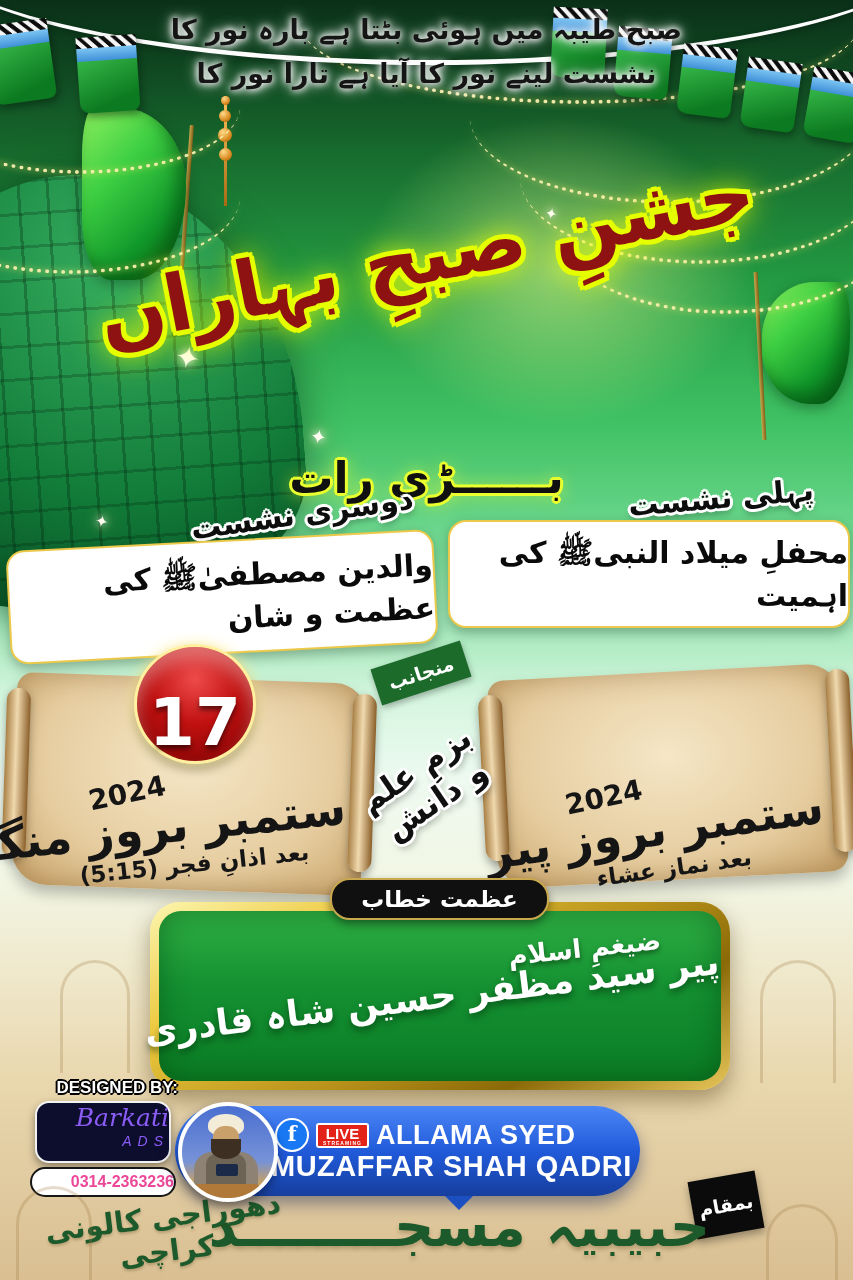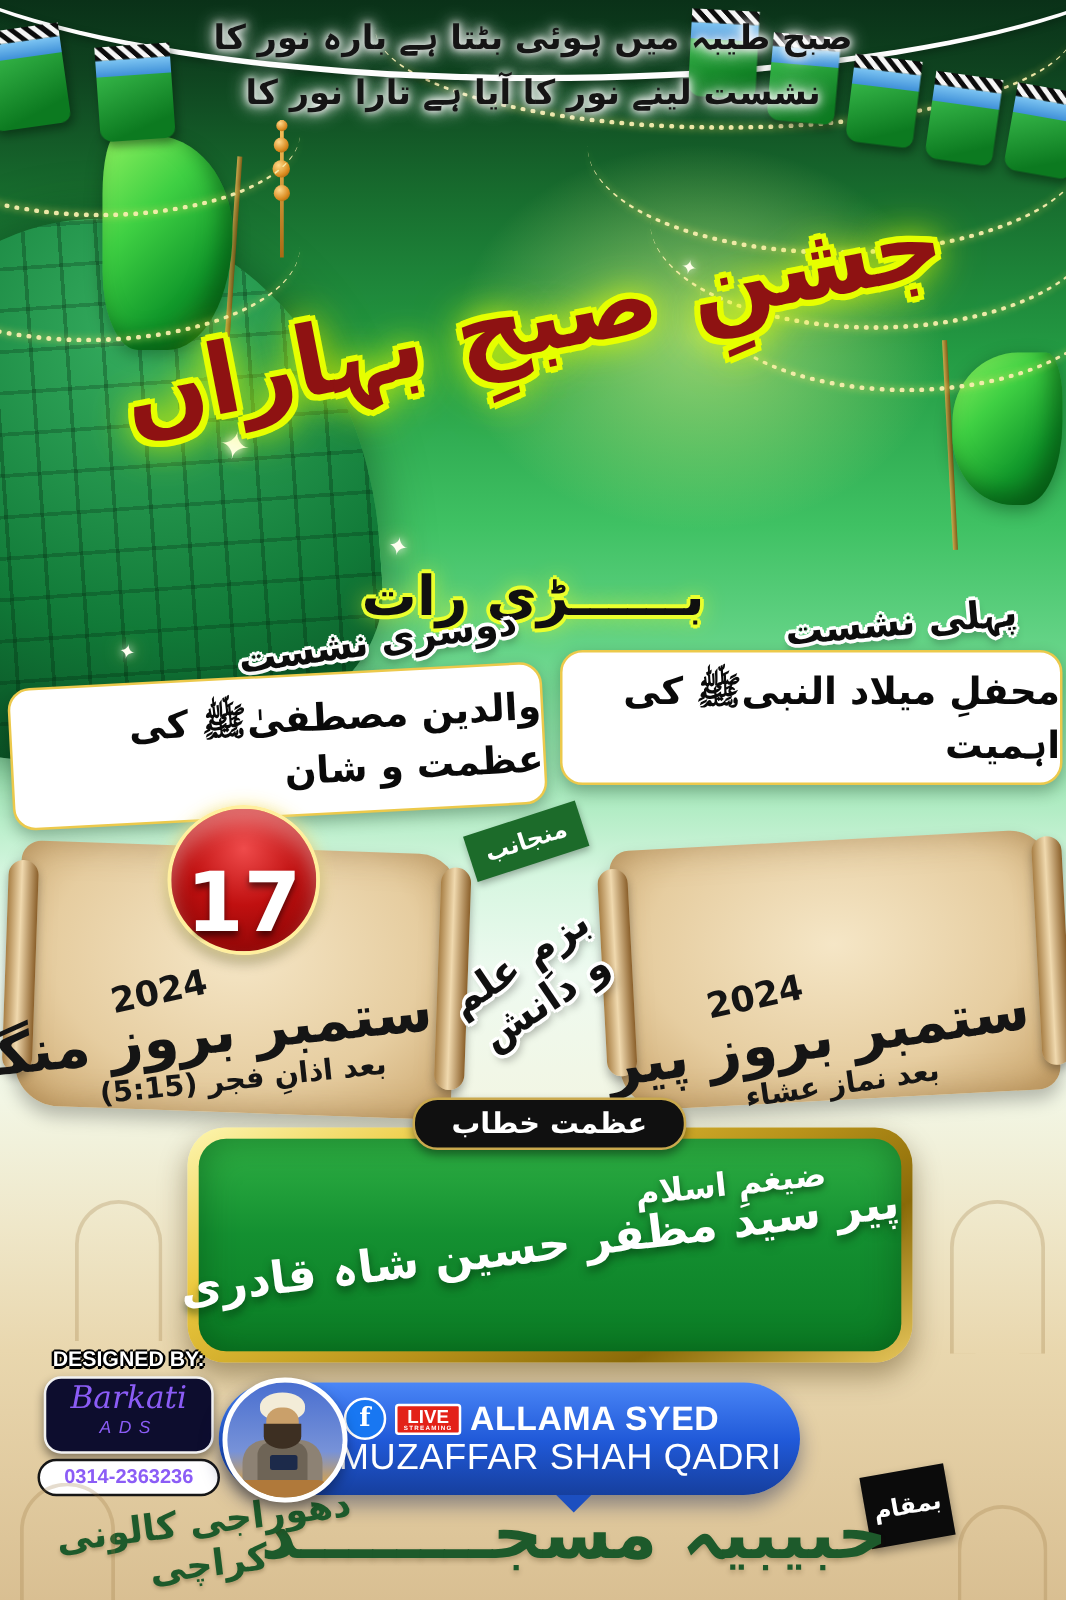--- a/index.html
+++ b/index.html
@@ -83,29 +83,29 @@
     background:linear-gradient(180deg,#2fb044,#149031 45%,#0b7d25);
     box-shadow:inset 0 0 30px rgba(0,60,10,.45);}
   .khitab-pill{left:330px;top:878px;width:215px;height:38px;background:#101010;border:2px solid #caa94e;
     border-radius:20px;display:flex;align-items:center;justify-content:center;
     color:#fff;font-size:23px;font-weight:bold;box-shadow:0 4px 8px rgba(0,0,0,.4);z-index:5;}
   .honorific{position:absolute;right:60px;top:22px;color:#fff;font-size:26px;font-weight:bold;
     transform:rotate(-6deg);text-shadow:0 3px 5px rgba(0,30,5,.5);}
   .speaker{position:absolute;left:0;right:0;top:64px;text-align:center;color:#fff;font-size:36px;font-weight:bold;
     transform:rotate(-7deg);white-space:nowrap;text-shadow:0 4px 7px rgba(0,40,10,.55);}
   
-  .designer{left:28px;top:1078px;width:150px;text-align:center;}
+  .designer{left:28px;top:1078px;width:150px;text-align:right;}
   .designer .lbl{font-family:"Liberation Sans",sans-serif;font-size:17px;font-weight:800;color:#fff;
     text-shadow:-2px 0 #000,2px 0 #000,0 -2px #000,0 2px #000,-1px -1px #000,1px 1px #000;}
   .designer .card{margin:3px auto 0;width:132px;height:58px;background:#0d0d2e;border:2px solid #f2f2f2;
     border-radius:14px;color:#8b5cf6;box-shadow:0 4px 8px rgba(0,0,0,.4);}
   .designer .brand{font-family:"DejaVu Serif",serif;font-style:italic;font-size:25px;line-height:30px;}
   .designer .brand-sub{font-family:Liberation Sans, sans-serif;font-style:italic;font-size:14px;letter-spacing:6px;}
   .designer .phone{margin:4px auto 0;width:142px;height:26px;background:#fff;border:2px solid #161616;border-radius:15px;
-    font-family:"Liberation Sans",sans-serif;font-size:16px;font-weight:800;color:#8b5cf6;line-height:26px;}
+    font-family:"Liberation Sans",sans-serif;font-size:16px;font-weight:800;color:#ec4899;line-height:26px;}
   
   .blue-banner{left:175px;top:1106px;width:465px;height:90px;border-radius:46px;
     background:linear-gradient(180deg,#4a86f7,#2059d8 52%,#163f9e);
     box-shadow:0 8px 16px rgba(0,20,80,.4);}
   .blue-banner::after{content:"";position:absolute;left:58%;bottom:-14px;border:14px solid transparent;
     border-top-color:#1c4fc0;border-bottom:0;}
   .photo{left:178px;top:1102px;width:92px;height:92px;border-radius:50%;border:4px solid #fff;overflow:hidden;
     background:linear-gradient(180deg,#4a6fd0,#7792d8 60%,#caa05c 85%,#a5742f);z-index:4;box-shadow:0 5px 10px rgba(0,0,0,.35);}
   .photo .turban{position:absolute;left:26px;top:8px;width:36px;height:22px;border-radius:50% 50% 40% 40%;background:#f3ecd8;}
   .photo .face{position:absolute;left:31px;top:20px;width:26px;height:24px;border-radius:45%;background:#caa06a;}
@@ -115,21 +115,21 @@
   .photo .desk{position:absolute;left:6px;bottom:0;width:76px;height:14px;border-radius:10px 10px 0 0;background:#b0793a;}
   .photo .laptop{position:absolute;left:34px;top:58px;width:22px;height:12px;background:#1c2a4a;border-radius:2px;}
   .live-row{position:absolute;left:100px;top:12px;display:flex;align-items:center;gap:7px;}
   .fb-circle{width:30px;height:30px;border-radius:50%;background:#1877f2;border:2px solid #fff;
     color:#fff;font-family:"DejaVu Serif",serif;font-weight:bold;font-size:21px;line-height:28px;text-align:center;}
   .live-badge{background:#e32218;border:2px solid #fff;border-radius:3px;padding:1px 5px 0;text-align:center;line-height:1;}
   .live-badge .lv{color:#fff;font-family:"Liberation Sans",sans-serif;font-weight:800;font-size:15px;}
   .live-badge .st{color:#fff;font-family:"Liberation Sans",sans-serif;font-weight:700;font-size:5px;letter-spacing:1px;}
   .live-name1{color:#fff;font-family:"Liberation Sans",sans-serif;font-weight:800;font-size:27px;letter-spacing:.5px;}
   .live-name2{position:absolute;left:96px;top:44px;width:350px;text-align:left;color:#fff;
-    font-family:"Liberation Sans",sans-serif;font-weight:400;font-size:29px;letter-spacing:.5px;white-space:nowrap;}
+    font-family:"Liberation Sans",sans-serif;font-weight:700;font-size:29px;letter-spacing:.5px;white-space:nowrap;}
   
   .venue-badge{left:692px;top:1176px;width:68px;height:58px;background:#0b0b0b;transform:rotate(-10deg);
     display:flex;align-items:center;justify-content:center;color:#fff;font-size:19px;font-weight:bold;
     box-shadow:0 4px 8px rgba(0,0,0,.35);}
   .venue-name{left:250px;top:1194px;width:460px;text-align:center;font-size:56px;font-weight:bold;color:#1d5a2b;
     white-space:nowrap;text-shadow:0 3px 4px rgba(60,40,0,.25);}
   .venue-addr{left:40px;top:1200px;width:250px;text-align:center;font-size:29px;font-weight:bold;color:#1d5a2b;
     transform:rotate(-7deg);text-shadow:0 2px 3px rgba(60,40,0,.25);}
   .arch{position:absolute;border:3px solid rgba(150,115,60,.25);border-bottom:none;border-radius:70px 70px 0 0;}
 </style>

